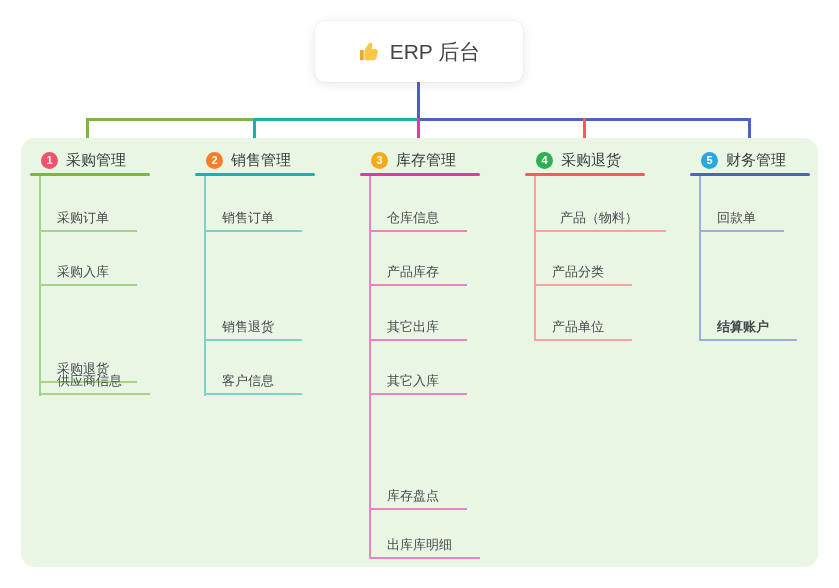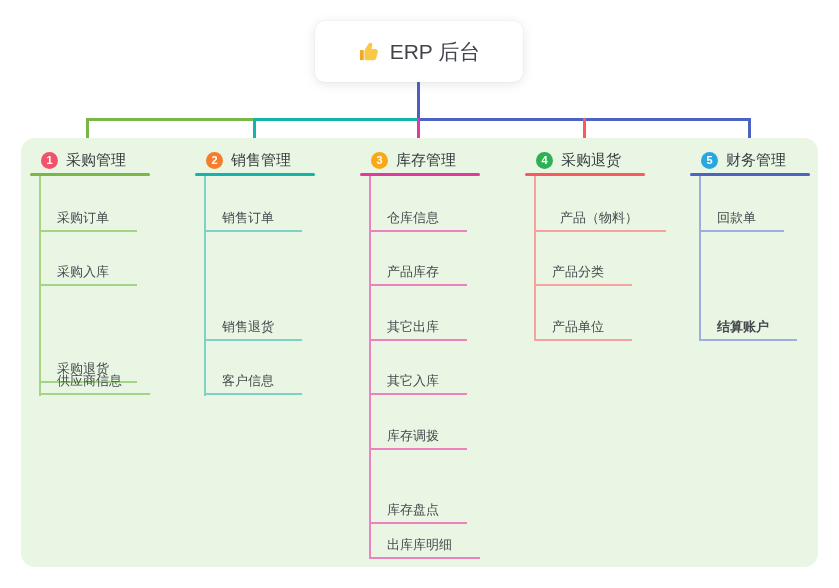--- a/index.html
+++ b/index.html
@@ -58,21 +58,21 @@
   .c1 .kids-line,.c2 .kids-line{height:220px;}
   .c3 .kids-line{height:383px;}
   .c4 .kids-line,.c5 .kids-line{height:165px;}
 
   .kid{
     position:absolute;left:18px;height:24px;line-height:24px;
     padding:0 28px 0 18px;border-bottom:2px solid #ccc;
     font-size:13px;color:#45494d;white-space:nowrap;cursor:pointer;
   }
   .k0{top:68px;} .k1{top:122px;} .k2{top:177px;}
-  .k3{top:231px;} .k4{top:286px;} .k5{top:360px;} .k6{top:395px;}
+  .k3{top:231px;} .k4{top:286px;} .k5{top:346px;} .k6{top:395px;}
 </style>
 </head>
 <body>
 
 <div class="canvas">
 
   <div class="root-node">
     <span class="ticon">
       <svg width="23" height="23" viewBox="0 0 24 24">
         <path fill="#eda92d" d="M2 10.5h4V21H2z"></path>
@@ -123,21 +123,20 @@
       <div class="topic">
         <span class="badge" style="background-color: rgb(248, 169, 26);">3</span>
         <span class="topic-label">库存管理</span>
       </div>
       <div class="topic-underline" style="background-color: rgb(223, 58, 157);"></div>
       <div class="kids-line" style="background-color: rgb(238, 130, 192);"></div>
       <div class="kid k0" style="border-bottom-color: rgb(238, 130, 192);">仓库信息</div>
       <div class="kid k1" style="border-bottom-color: rgb(238, 130, 192);">产品库存</div>
       <div class="kid k2" style="border-bottom-color: rgb(238, 130, 192);">其它出库</div>
       <div class="kid k3" style="border-bottom-color: rgb(238, 130, 192);">其它入库</div>
-      <div class="kid k4" style="border-bottom-color: rgb(238, 130, 192);">库存调拨</div>
       <div class="kid k5" style="border-bottom-color: rgb(238, 130, 192);">库存盘点</div>
       <div class="kid k6" style="border-bottom-color: rgb(238, 130, 192);">出库库明细</div>
     </div>
 
     <div class="bcol c4">
       <div class="topic">
         <span class="badge" style="background-color: rgb(47, 176, 85);">4</span>
         <span class="topic-label">采购退货</span>
       </div>
       <div class="topic-underline" style="background-color: rgb(248, 90, 94);"></div>

